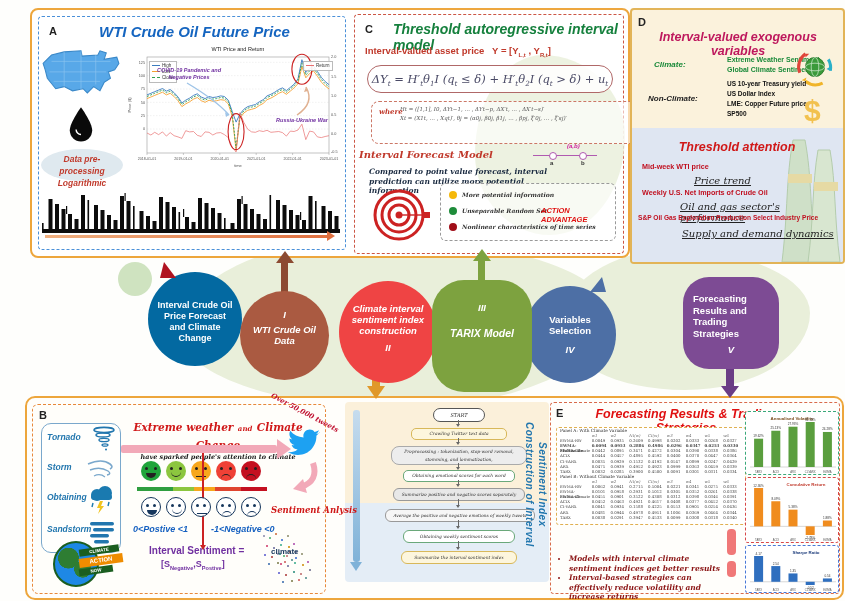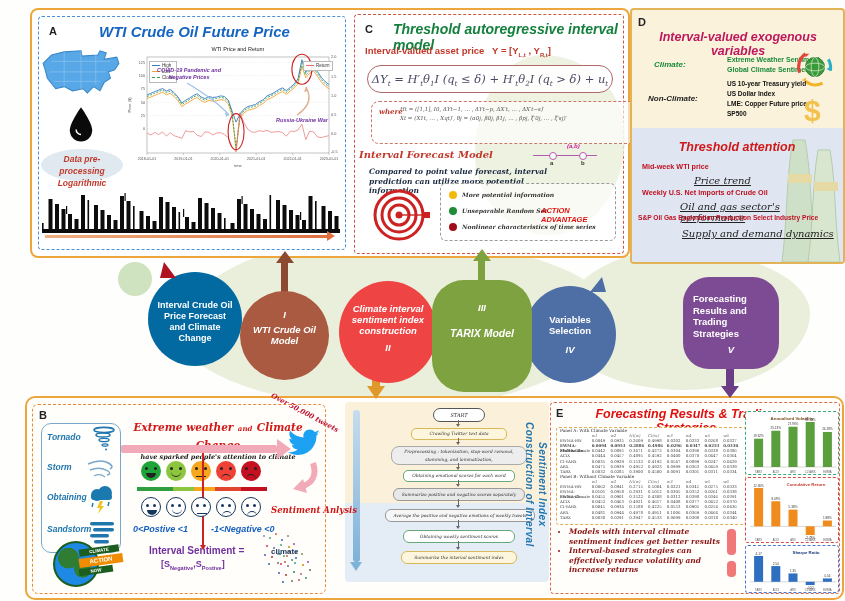--- a/index.html
+++ b/index.html
@@ -96,21 +96,21 @@
   .pe-title{color:#e01010;font-weight:bold;font-style:italic;font-size:12.5px;text-align:center;}
   .tablebox{position:absolute;border:1.5px dashed #e0b050;border-radius:3px;background:#fff;overflow:hidden;
      font-family:"DejaVu Serif",serif;font-size:3.9px;color:#444;}
   .trow{display:flex;height:5.1px;line-height:5.1px;padding:0 3px;}
   .trow .nm{width:32px;}
   .trow .c{width:19px;text-align:left;}
   .trow.hdr{font-style:italic;color:#666;}
   .trow.ptitle{font-size:4.3px;color:#333;}
   .trow.b{font-weight:bold;}
   .chartbox{position:absolute;background:#fff;border-radius:3px;}
-  .bullets{position:absolute;color:#8b1515;font-weight:bold;font-style:italic;font-family:"DejaVu Serif",serif;font-size:7.5px;line-height:9.5px;}
+  .bullets{position:absolute;color:#8b1515;font-weight:bold;font-style:italic;font-family:"DejaVu Serif",serif;font-size:7.5px;line-height:9.5px;margin-top:27px;}
   .bullets ul{margin:0;padding-left:10px;}
   .accentbar{position:absolute;background:#f07878;border-radius:4px;width:9px;}
 </style>
 </head>
 <body>
 
 <div class="stage">
 
   <div class="blob" style="left:180px;top:238px;width:430px;height:170px;"></div>
   <div class="blob" style="left:560px;top:250px;width:250px;height:140px;"></div>
@@ -362,21 +362,21 @@
   <div class="stem" style="left:726px;top:368px;width:8px;height:18px;background:#6a3d85;"></div>
   <div class="tri" style="left:721px;top:386px;border-left:9px solid transparent;border-right:9px solid transparent;border-top:12px solid #6a3d85;"></div>
 
   <div class="fshape" style="left:148px;top:272px;width:94px;height:94px;border-radius:50%;background:#0369a1;">
     <div class="tri" style="left:12px;top:-10px;border-left:4px solid transparent;border-right:12px solid transparent;border-bottom:16px solid #b01320;"></div>
     <div class="lbl" style="padding:28px 8px 0 8px;font-size:9px;line-height:11px;">Interval Crude Oil Price Forecast and Climate Change</div>
   </div>
 
   <div class="fshape" style="left:240px;top:291px;width:89px;height:89px;border-radius:50%;background:#aa5a41;">
     <div class="num" style="padding-top:18px;">I</div>
-    <div class="lbl" style="padding:4px 12px 0 12px;font-size:9.5px;line-height:11px;font-style:italic;">WTI Crude Oil Model</div>
+    <div class="lbl" style="padding:4px 12px 0 12px;font-size:9.5px;line-height:11px;font-style:italic;">WTI Crude Oil Data</div>
   </div>
 
   <div class="fshape" style="left:339px;top:281px;width:98px;height:102px;border-radius:50%;background:#ef4444;">
     <div class="lbl" style="padding:22px 8px 0 8px;font-size:9.5px;line-height:11px;font-style:italic;">Climate interval sentiment index construction</div>
     <div class="num" style="padding-top:6px;">II</div>
   </div>
 
   <div class="fshape" style="left:524px;top:286px;width:92px;height:97px;border-radius:50%;background:#4d6fa5;">
     <div class="tri" style="right:10px;top:-9px;border-right:4px solid transparent;border-left:12px solid transparent;border-bottom:15px solid #4d6fa5;"></div>
     <div class="lbl" style="padding:28px 14px 0 14px;font-size:9.5px;line-height:11px;">Variables Selection</div>

